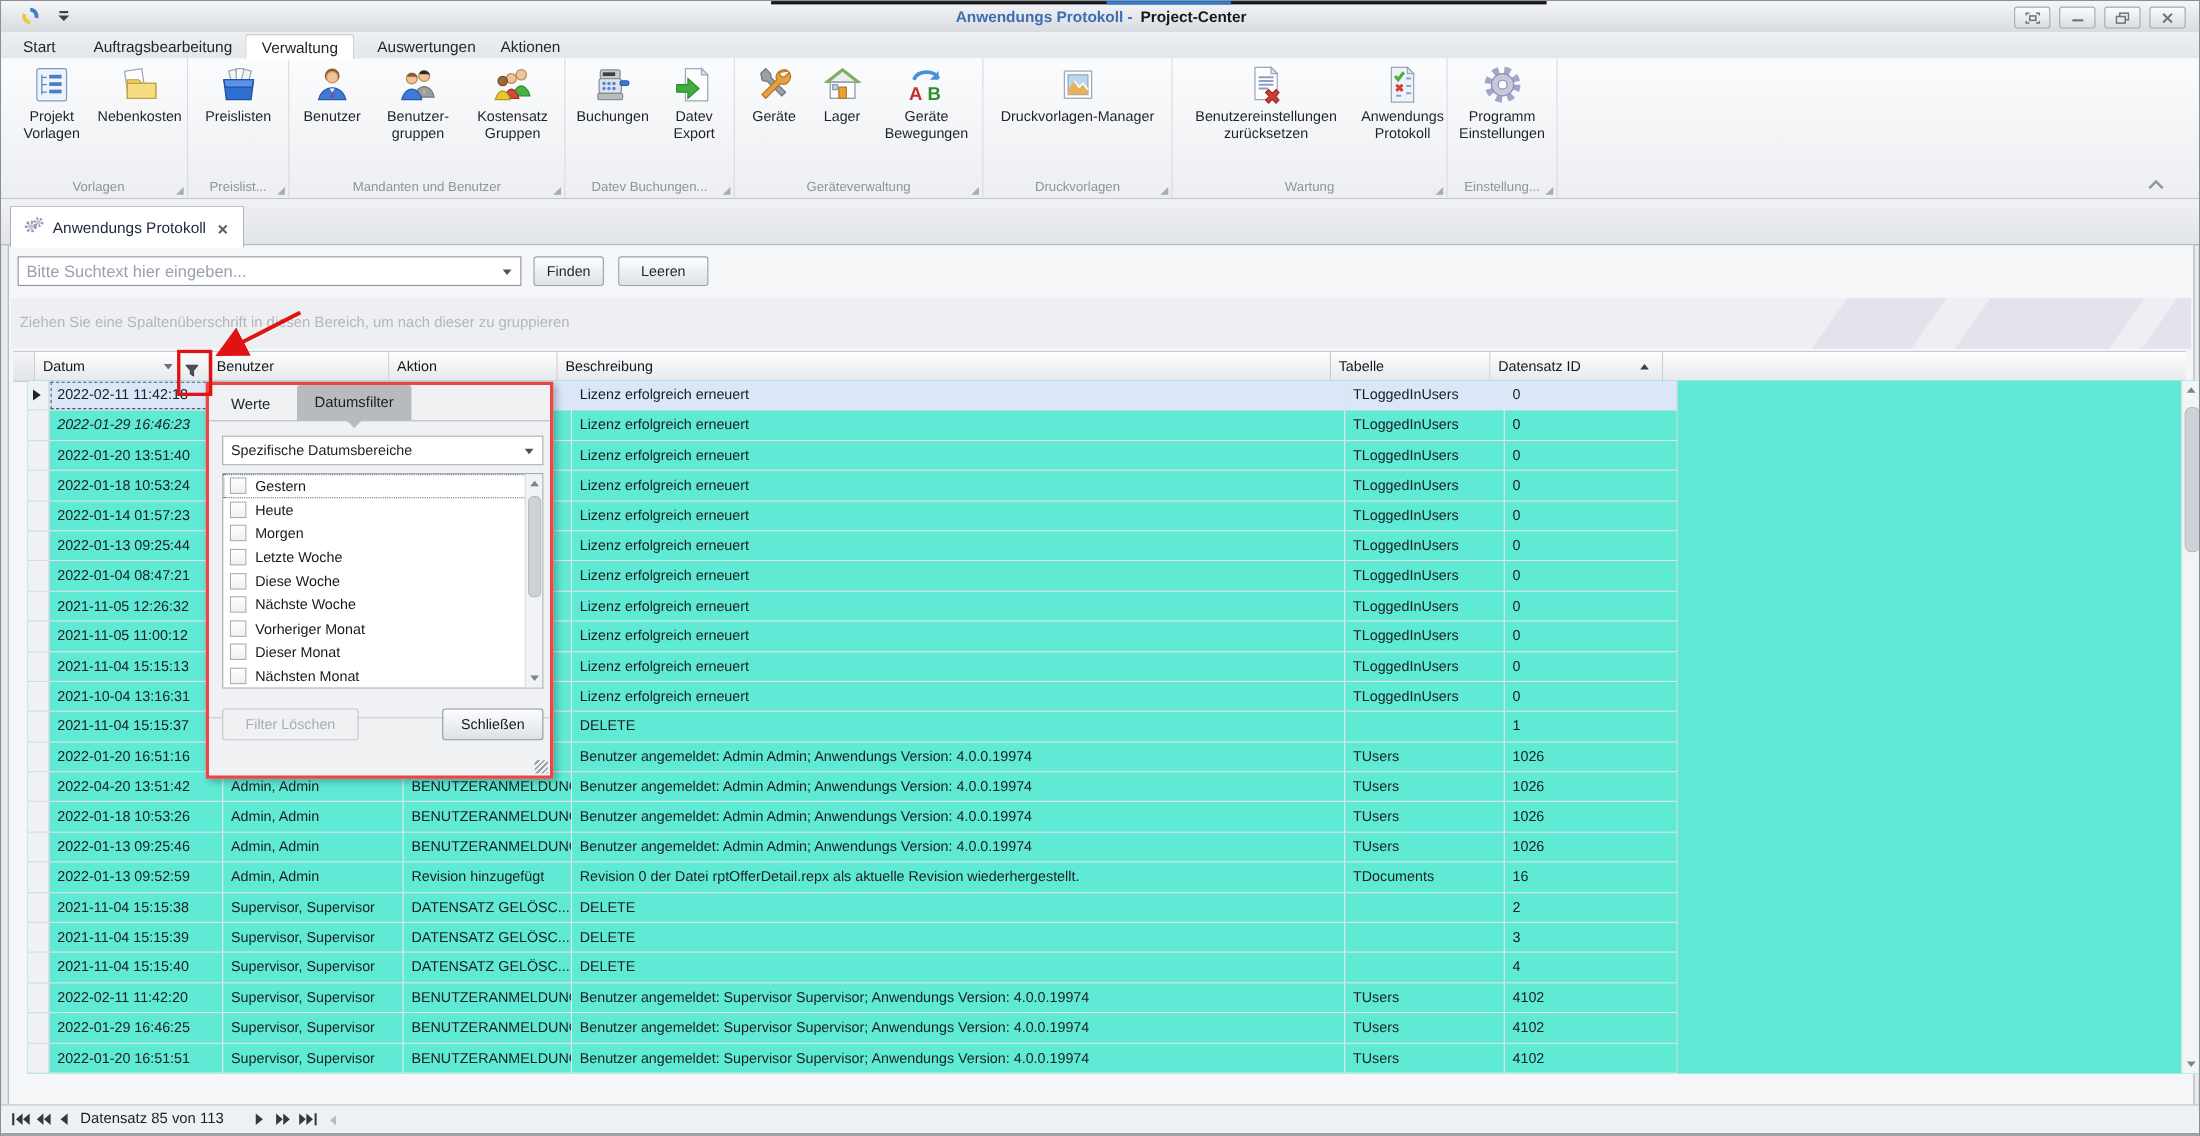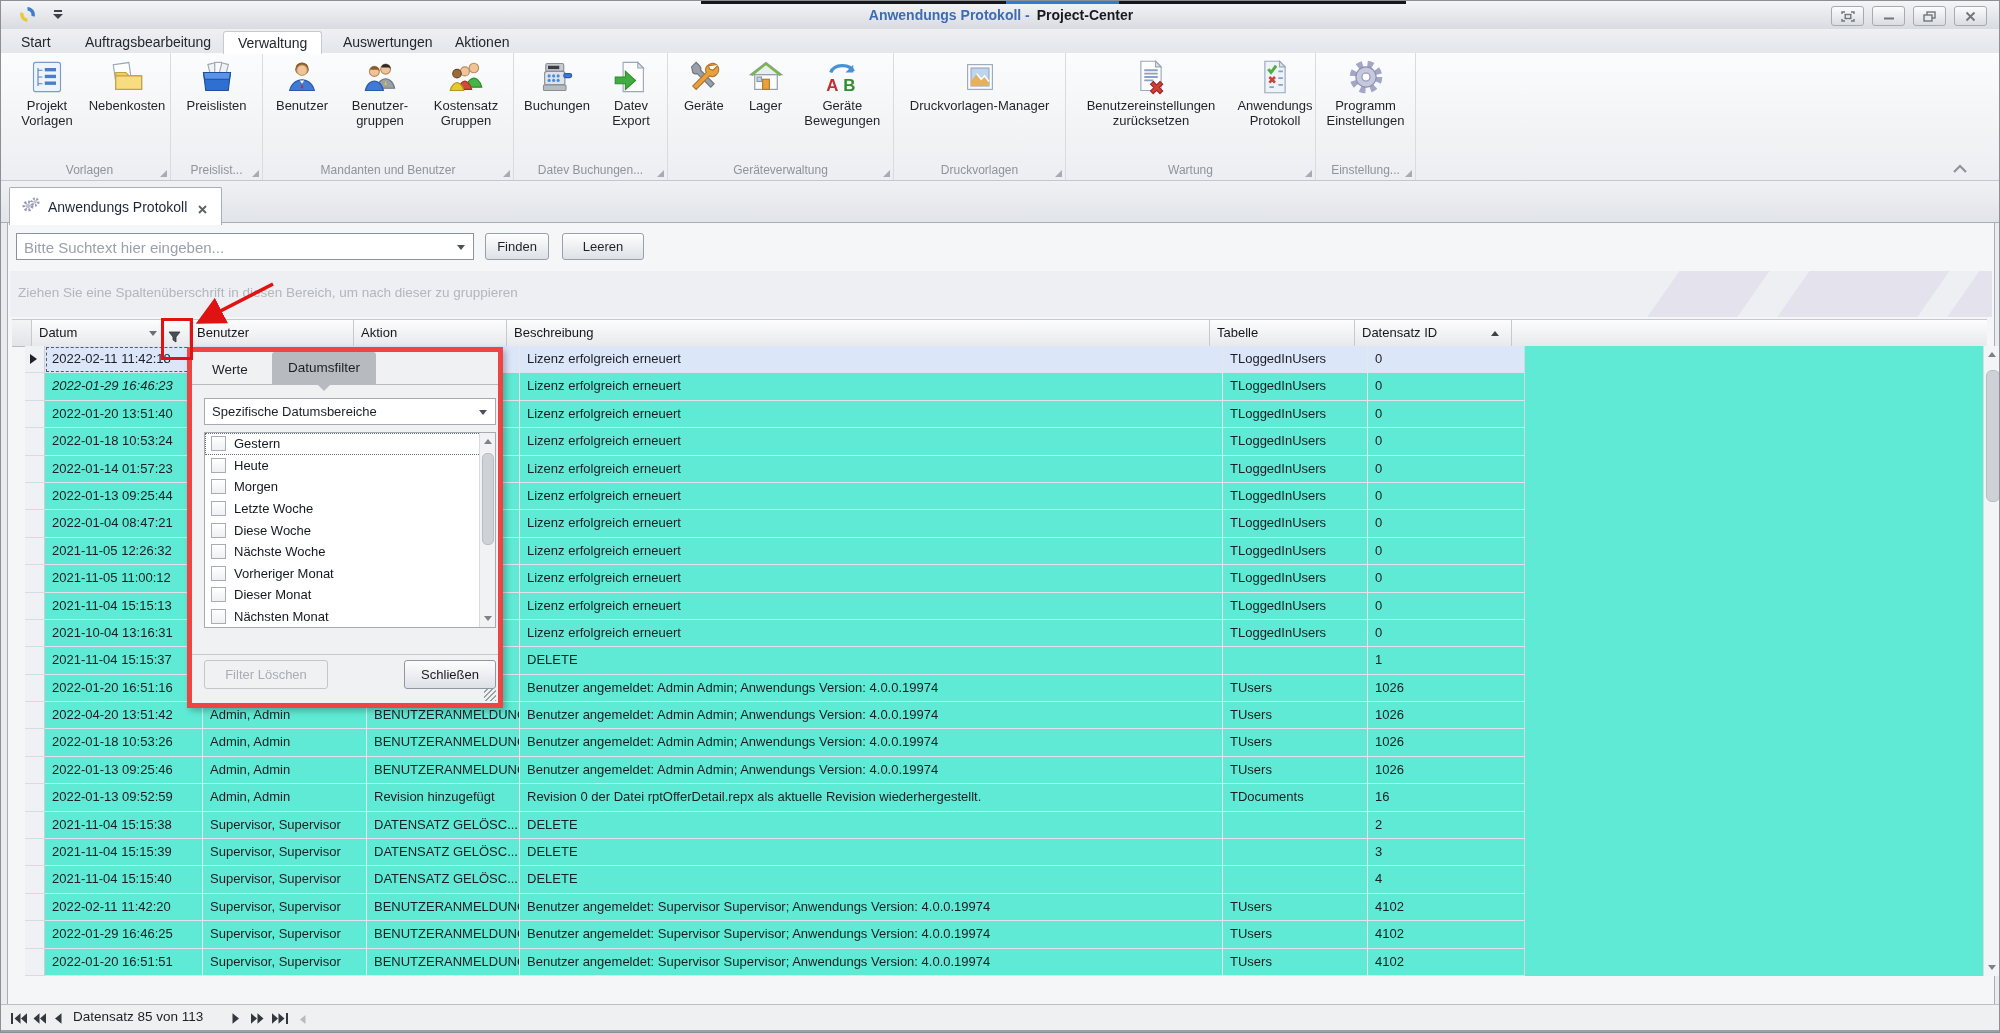--- a/index.html
+++ b/index.html
@@ -81,37 +81,37 @@
   .grow.sel .gcell:not(.ind){background:#dbe6f8;}
   .focuscell{outline:1px dashed #565b63;outline-offset:-2px;}
   .rowtri{position:absolute;left:5px;top:8px;width:0;height:0;
      border-top:5px solid transparent;border-bottom:5px solid transparent;border-left:7px solid #20242a;}
   .vscroll{position:absolute;right:0;top:0;width:17px;height:630px;background:#f3f4f6;border-left:1px solid #d9dcdf;box-sizing:border-box;}
   .vs-up{position:absolute;left:4px;top:6px;}
   .vs-down{position:absolute;left:4px;bottom:6px;}
   .vs-thumb{position:absolute;left:2px;top:24px;width:12px;height:130px;background:#ced2d7;border:1px solid #b9bdc3;border-radius:6px;cursor:grab;}
   
   .fpopup{position:absolute;left:186px;top:346px;width:316px;height:361px;z-index:50;
-     background:#eff1f3;border:5px solid #ef4444;box-shadow:3px 3px 6px rgba(0,0,0,0.25);box-sizing:border-box;}
+     background:#eff1f3;border:3px solid #ef4444;box-shadow:3px 3px 6px rgba(0,0,0,0.25);box-sizing:border-box;}
   .fp-tabs{position:absolute;left:0;top:0;width:100%;height:32px;border-bottom:1px solid #b7babf;}
   .fp-tab{position:absolute;top:4px;height:28px;line-height:28px;font-size:13.5px;color:#1c2026;padding:0 16px;cursor:pointer;}
   .fp-tab.active{top:0;height:32px;line-height:32px;background:#b7babf;border-radius:3px 3px 0 0;}
   .fp-notch{position:absolute;top:32px;width:0;height:0;z-index:2;
      border-left:7px solid transparent;border-right:7px solid transparent;border-top:7px solid #b7babf;}
   .fp-select{position:absolute;left:12px;top:46px;width:292px;height:27px;background:#fff;border:1px solid #a6abb3;
      box-sizing:border-box;font-size:13px;color:#1c1f26;line-height:25px;padding-left:7px;cursor:pointer;}
   .fp-list{position:absolute;left:12px;top:80px;width:292px;height:196px;background:#fff;border:1px solid #a6abb3;
      box-sizing:border-box;overflow:hidden;}
   .fp-item{position:relative;height:21.6px;display:flex;align-items:center;font-size:13px;color:#15181e;cursor:pointer;padding-left:4px;box-sizing:border-box;}
   .fp-item.focus{outline:1px dotted #6a6f76;outline-offset:-1px;}
   .cb{width:13px;height:13px;background:linear-gradient(#fff,#eef0f2);border:1px solid #a8adb5;margin:0 8px 0 2px;flex:0 0 auto;}
   .fp-vscroll{position:absolute;right:0;top:0;width:16px;height:194px;background:#f1f2f4;border-left:1px solid #d9dcdf;box-sizing:border-box;}
   .fp-vthumb{position:absolute;left:2px;top:20px;width:10px;height:90px;background:#ced2d7;border:1px solid #b9bdc3;border-radius:5px;}
   .fp-sep{position:absolute;left:0;top:302px;width:100%;height:1px;background:#c6c9ce;}
-  .fp-btn{position:absolute;top:308px;height:29px;box-sizing:border-box;display:flex;align-items:center;justify-content:center;
+  .fp-btn{position:absolute;top:294px;height:29px;box-sizing:border-box;display:flex;align-items:center;justify-content:center;
      font-size:13px;border-radius:3px;cursor:pointer;}
   .fp-btn.disabled{left:12px;width:124px;color:#a8adb4;background:#f0f1f3;border:1px solid #c3c7cc;cursor:default;}
   .fp-btn.primary{left:212px;width:92px;color:#17191e;background:linear-gradient(#fdfdfe,#dde1e6);border:1px solid #8f97a3;}
   .fp-grip{position:absolute;right:2px;bottom:2px;width:12px;height:12px;cursor:nwse-resize;
      background:repeating-linear-gradient(135deg,transparent 0 2px,#9aa0a8 2px 3.5px);}
   
   .anno-rect{position:absolute;left:160px;top:317px;width:26px;height:36px;border:3px solid #e11212;z-index:80;}
   .anno-arrow{position:absolute;left:182px;top:276px;z-index:81;}
   
   .statusbar{position:absolute;left:0;top:1003px;width:2000px;height:28px;background:#eef0f2;

